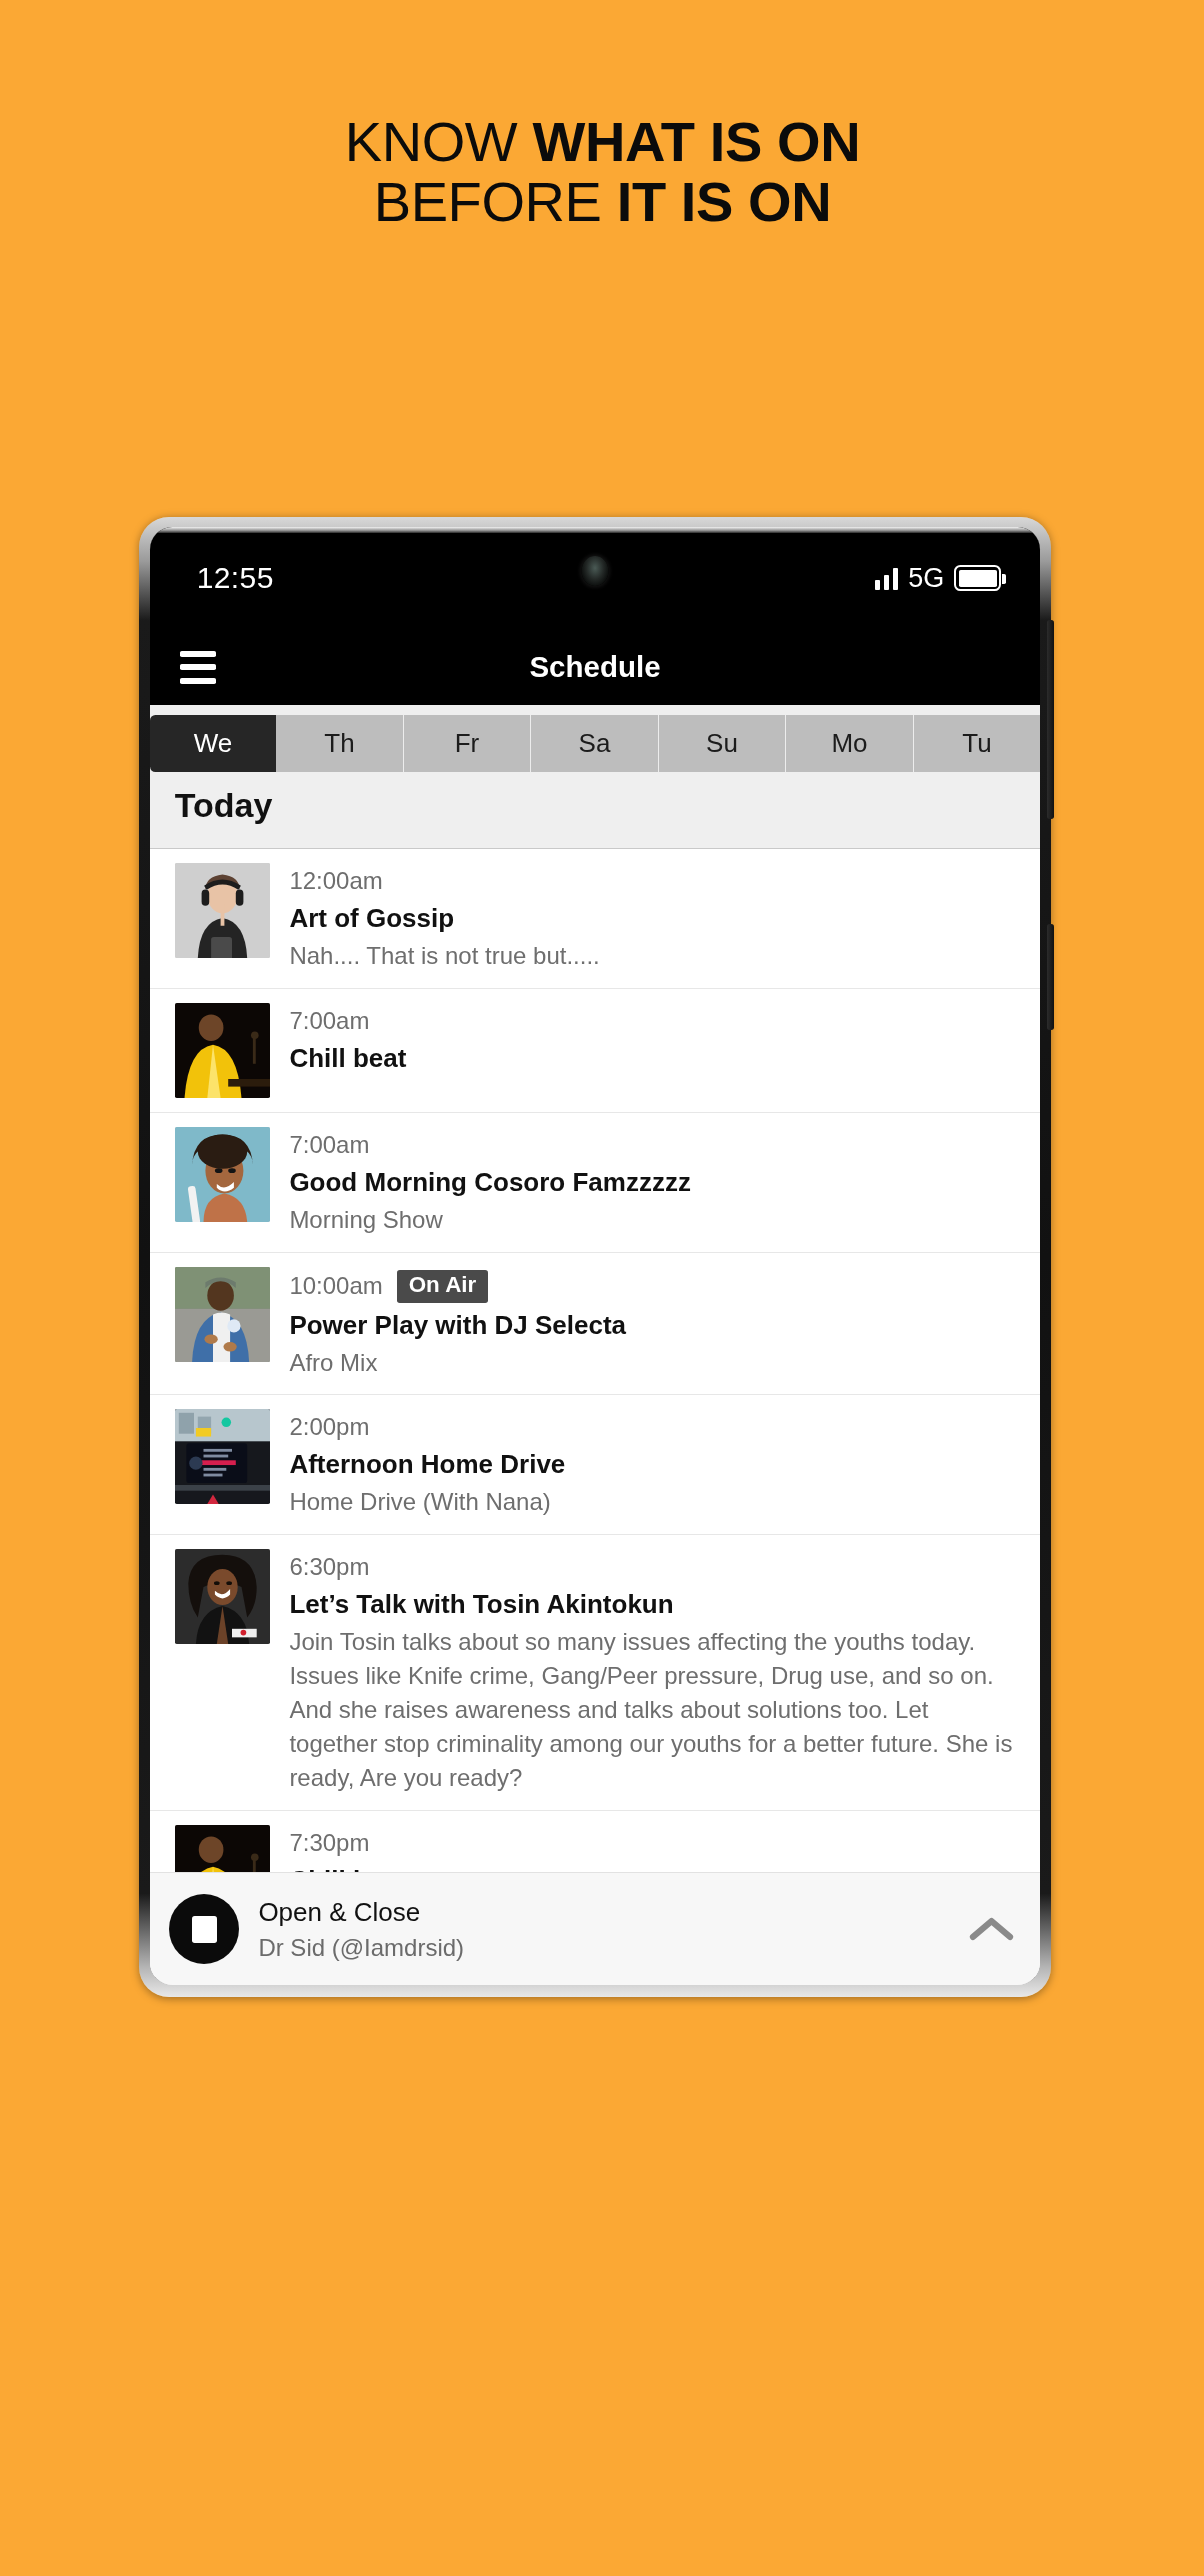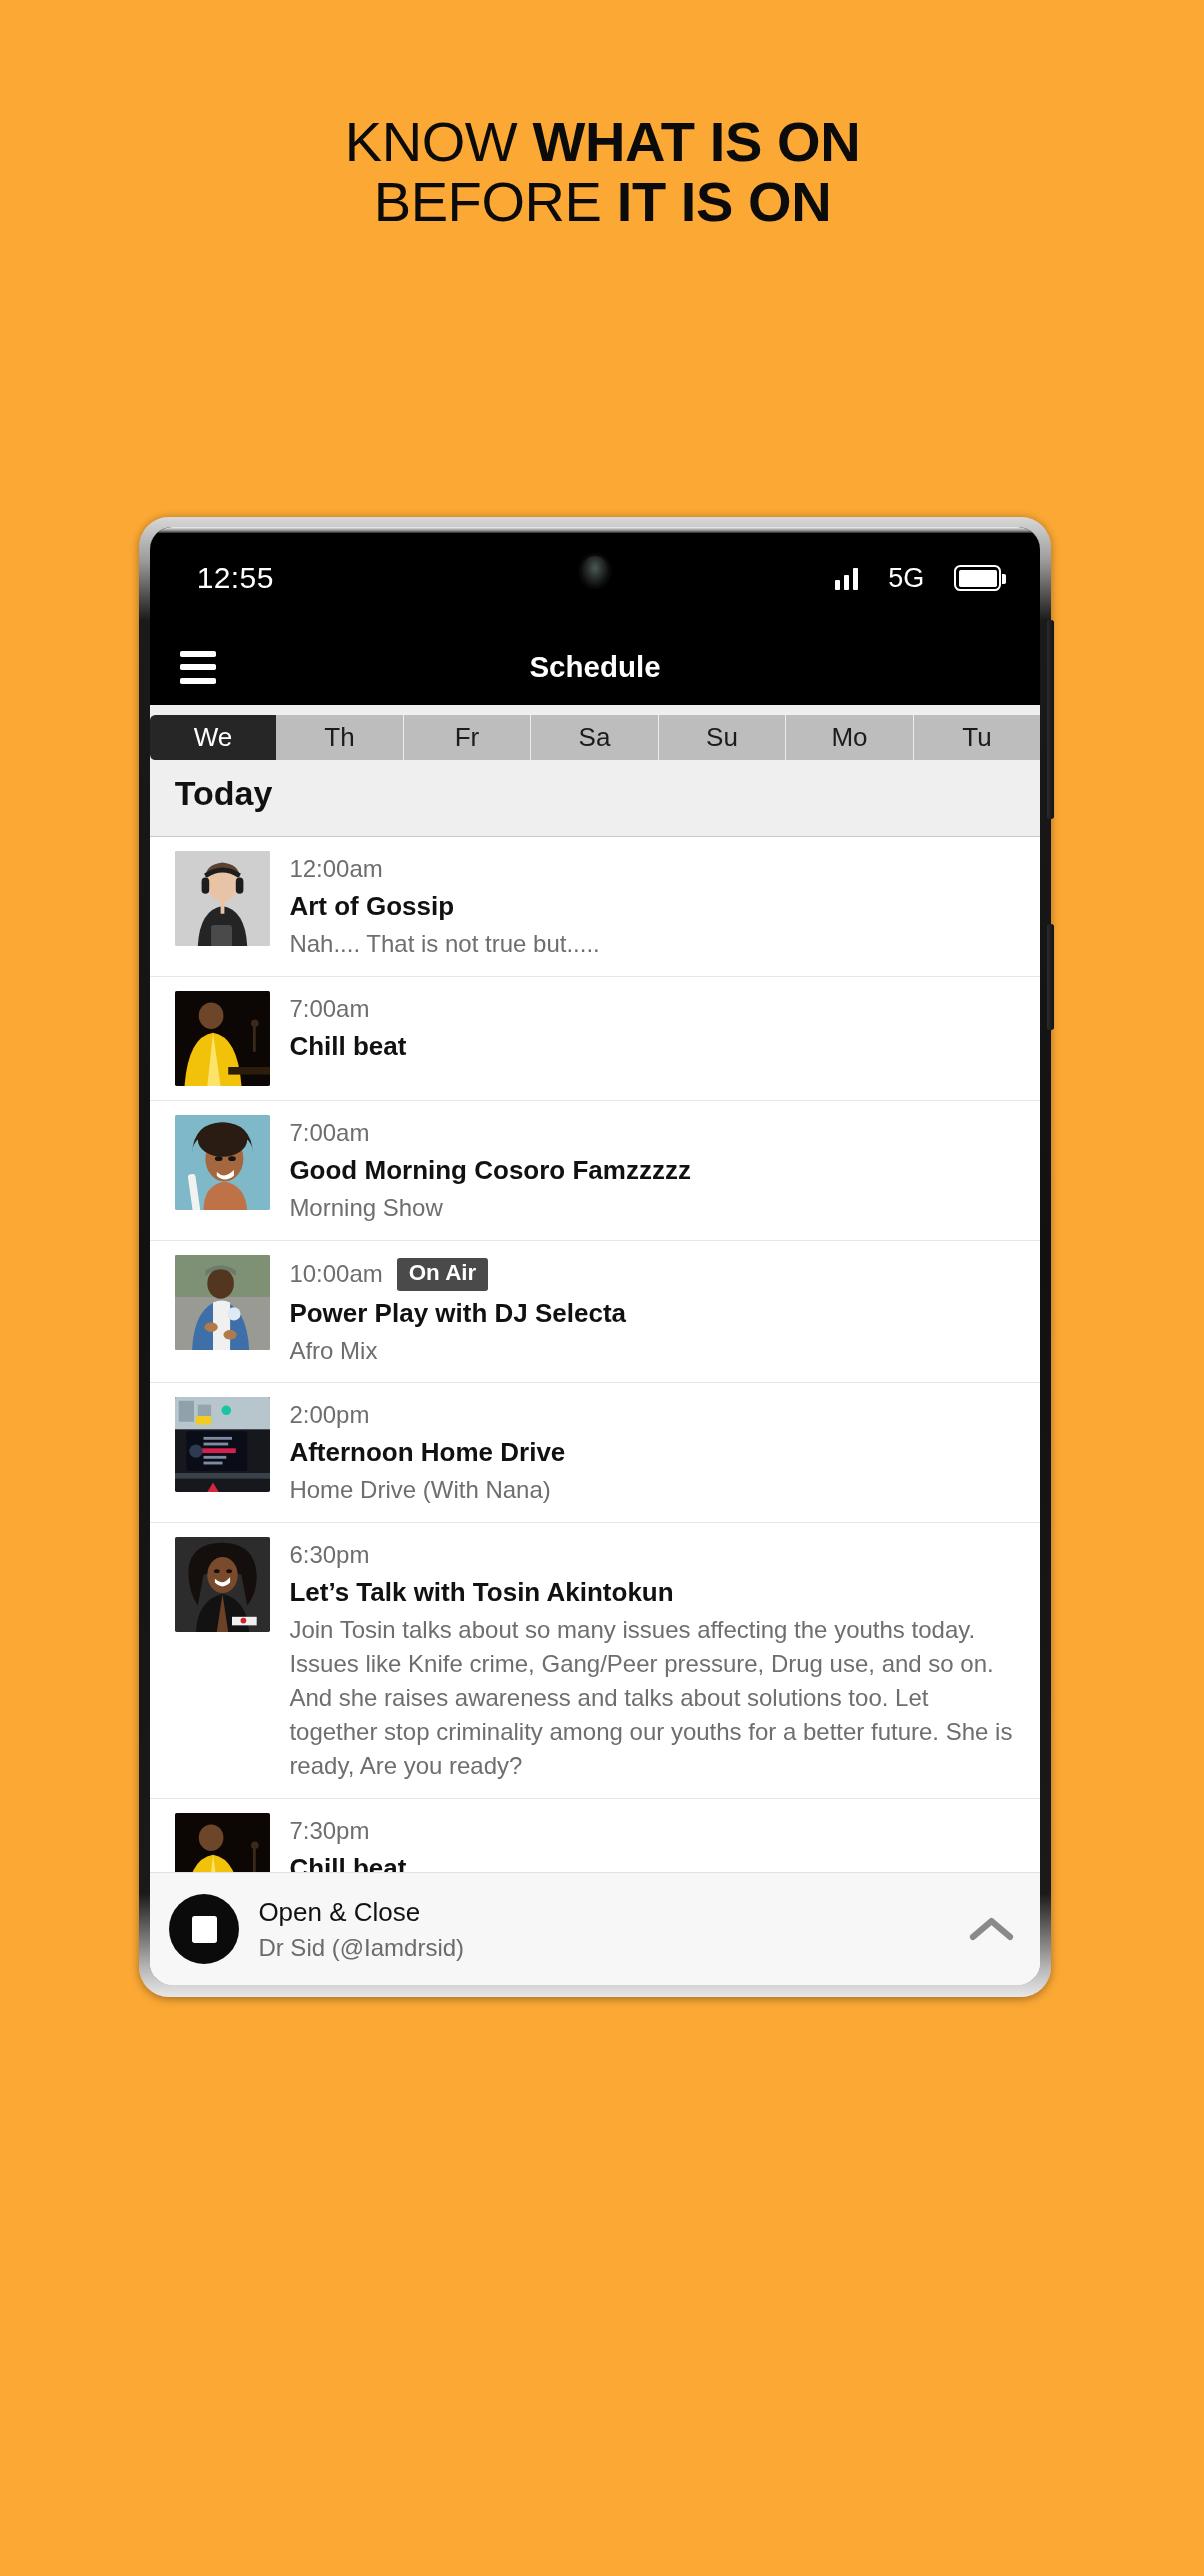--- a/index.html
+++ b/index.html
@@ -93,21 +93,21 @@
   }
   .clock { font-size:30px; font-weight:400; letter-spacing:0.4px; }
   .camera {
     position:absolute; left:50%; top:29px; transform:translateX(-50%);
     width:27px; height:30px; border-radius:50%;
     background:radial-gradient(ellipse at 50% 40%, #4a5a55 0%, #232826 45%, #0a0c0b 75%);
     box-shadow:0 0 3.6px 1.8px rgba(255,255,255,.07);
   }
   .status-right {
     margin-left:auto;
-    display:flex; align-items:center; gap:30px;
+    display:flex; align-items:center; gap:10px;
   }
   .bars { display:flex; align-items:flex-end; gap:3.6px; height:23px; }
   .bars i { display:block; width:5.4px; background:#fff; border-radius:0.9px; }
   .bars i:nth-child(1){height:9.8px;}
   .bars i:nth-child(2){height:15px;}
   .bars i:nth-child(3){height:21.5px;}
   .net { font-size:27px; }
   .battery {
     width:47px; height:26px; border:2.7px solid #fff; border-radius:6.3px;
     position:relative; padding:2.7px;
@@ -126,21 +126,21 @@
   }
   .hamburger { display:flex; flex-direction:column; gap:7.2px; cursor:pointer; }
   .hamburger span { display:block; width:36px; height:6.3px; background:#fff; border-radius:1.8px; }
   .appbar-title {
     position:absolute; left:50%; transform:translateX(-50%);
     font-size:29.5px; font-weight:700;
   }
 
   
   .tabwrap { background:#efefef; padding:9.8px 0 0 0; flex:0 0 auto; }
-  .tabs { display:flex; height:45px; }
+  .tabs { display:flex; height:57px; }
   .tab {
     flex:1 1 0;
     display:flex; align-items:center; justify-content:center;
     background:#bdbdbd; color:#1c1c1c;
     font-size:26px;
     border-right:0.9px solid #ededed;
     cursor:pointer;
   }
   .tab:last-child { border-right:none; }
   .tab.active { background:#262626; color:#fff; border-radius:5.4px 0 0 5.4px; border-right:none; }

